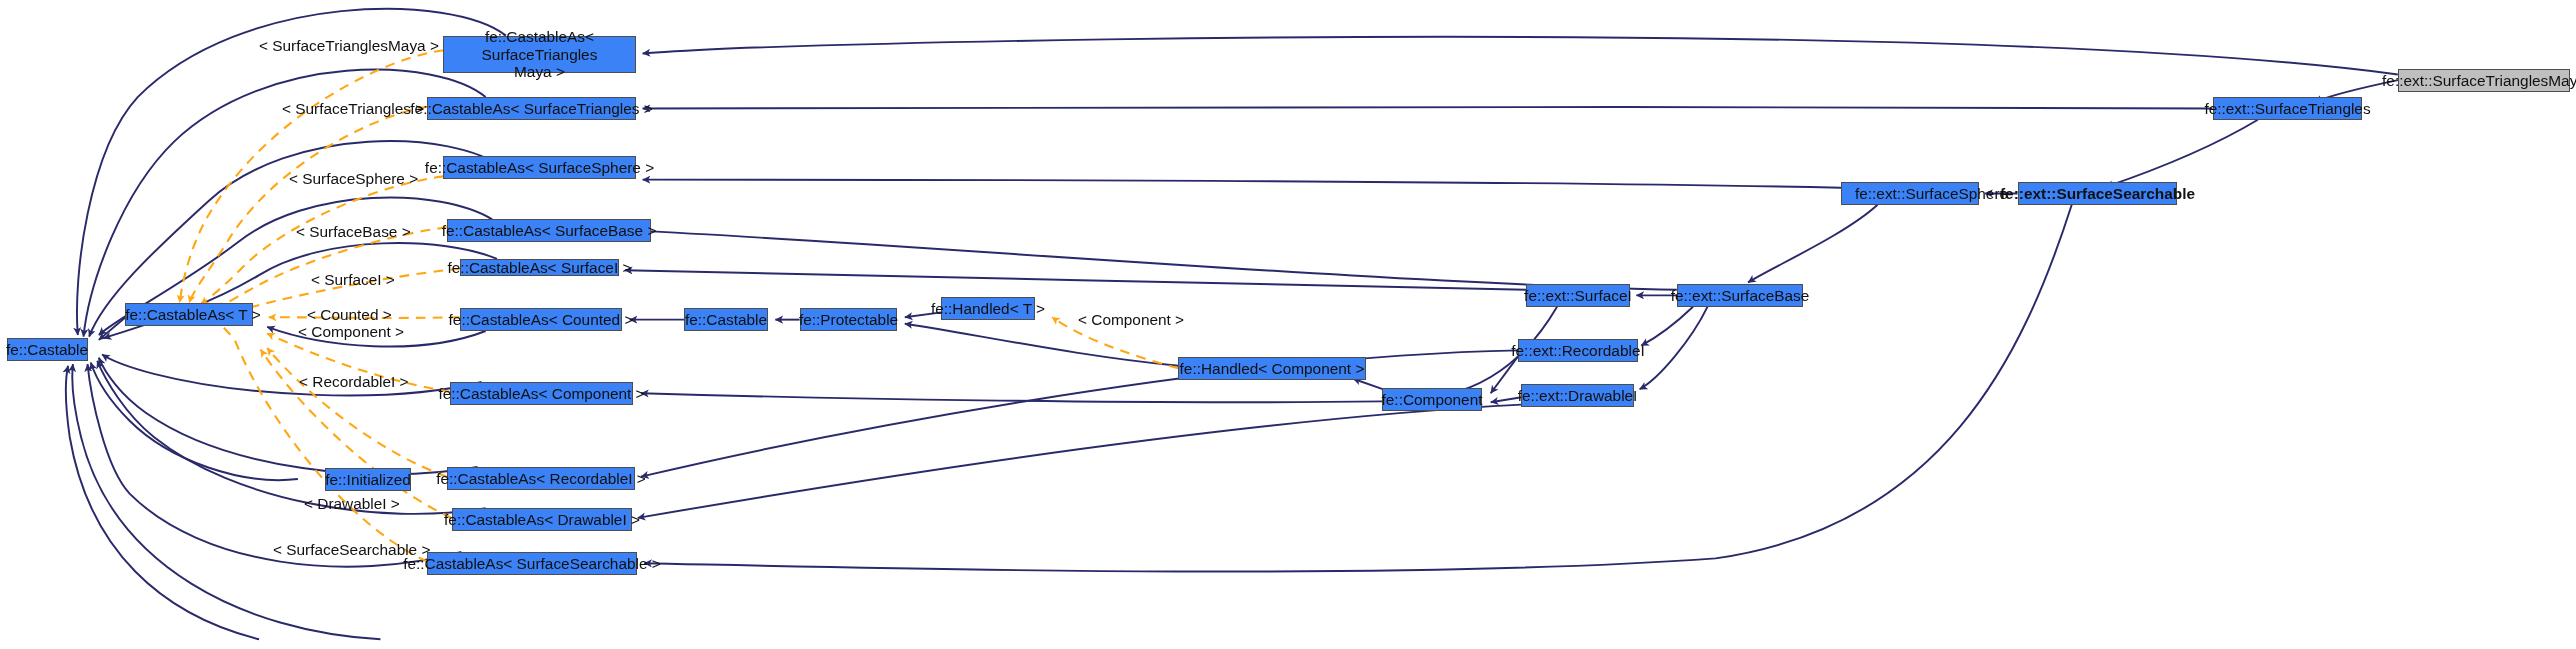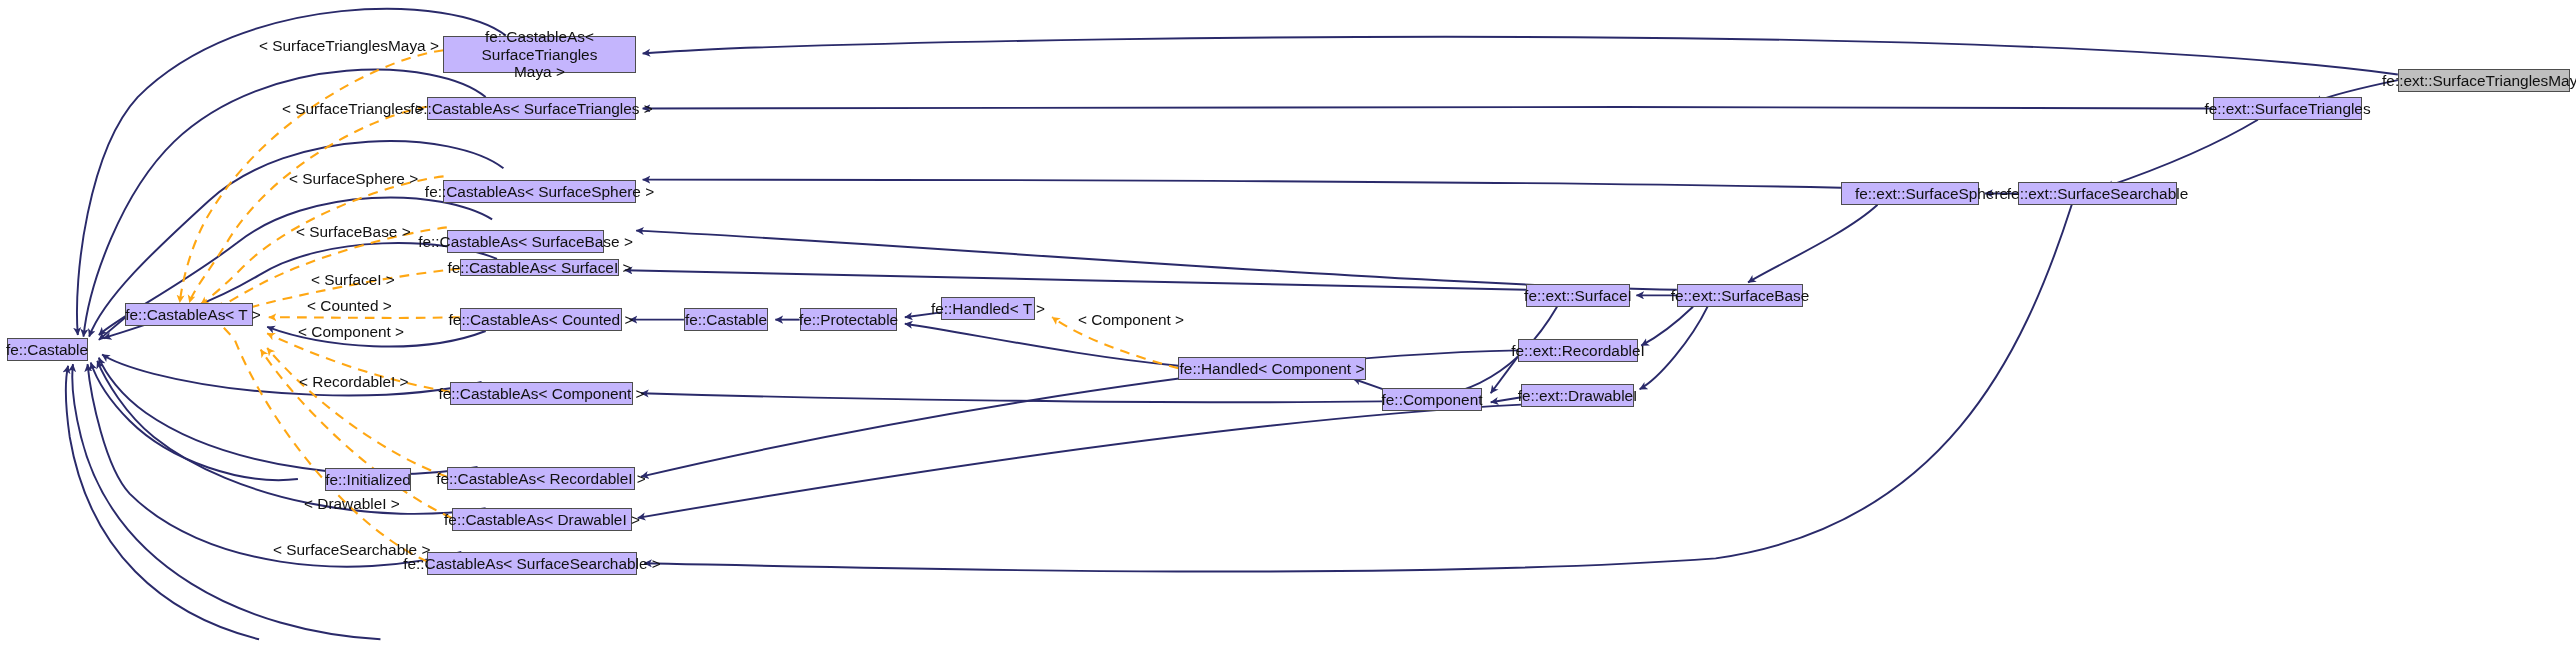--- a/index.html
+++ b/index.html
@@ -1,19 +1,19 @@
 <!DOCTYPE html>
 <html style="font-size:13px"><head>
 <meta charset="utf-8">
 <style>
   html,body{margin:0;padding:0;background:#ffffff;}
   body{font-family:"Liberation Sans","DejaVu Sans",sans-serif;}
   #stage{position:relative;width:2576px;height:649px;background:#ffffff;overflow:hidden;}
   #wires{position:absolute;left:0;top:0;width:2576px;height:649px;}
-  .node{position:absolute;box-sizing:border-box;border:1.6px solid #4d4d4d;background:#c4b5fd;
+  .node{position:absolute;box-sizing:border-box;border:1.6px solid #4d4d4d;background:#3b82f6;
         display:flex;align-items:center;justify-content:center;text-align:center;
         font-size:15.4px;color:#111111;line-height:1.15;letter-spacing:0px;white-space:nowrap;}
   .node.hl{background:#bfbfbf;border-color:#4d4d4d;}
   .node.two{white-space:normal;}
   .elabel{position:absolute;font-size:15.4px;color:#111111;white-space:nowrap;}
 </style>
 </head>
 <body>
 
 <div id="stage">
@@ -122,50 +122,50 @@
       <path d="M1456,455 C1400,440 1340,420 1300,392"></path>
     </g>
   </svg>
 
   <div id="nodes">
       <div class="node" style="left: 6.5px; top: 338px; width: 81px; height: 23px;">fe::Castable</div>
       <div class="node" style="left: 125px; top: 303px; width: 128px; height: 23px; padding-left: 8px;">fe::CastableAs&lt; T &gt;</div>
       <div class="node two" style="left: 443px; top: 36px; width: 193px; height: 37px; white-space: pre-line;">fe::CastableAs&lt; SurfaceTriangles
 Maya &gt;</div>
       <div class="node" style="left: 427px; top: 97px; width: 209px; height: 23px;">fe::CastableAs&lt; SurfaceTriangles &gt;</div>
-      <div class="node" style="left: 443px; top: 180px; width: 193px; height: 23px;">fe::CastableAs&lt; SurfaceSphere &gt;</div>
-      <div class="node" style="left: 447px; top: 219px; width: 157px; height: 23px; margin-top: 11px;">fe::CastableAs&lt; SurfaceBase &gt;</div>
+      <div class="node" style="left: 443px; top: 156px; width: 193px; height: 23px;">fe::CastableAs&lt; SurfaceSphere &gt;</div>
+      <div class="node" style="left: 447px; top: 219px; width: 204px; height: 23px;">fe::CastableAs&lt; SurfaceBase &gt;</div>
       <div class="node" style="left: 460px; top: 259px; width: 159px; height: 17px;">fe::CastableAs&lt; SurfaceI &gt;</div>
       <div class="node" style="left: 460px; top: 308px; width: 162px; height: 23px;">fe::CastableAs&lt; Counted &gt;</div>
       <div class="node" style="left: 450px; top: 382px; width: 183px; height: 23px;">fe::CastableAs&lt; Component &gt;</div>
       <div class="node" style="left: 447px; top: 467px; width: 188px; height: 23px;">fe::CastableAs&lt; RecordableI &gt;</div>
       <div class="node" style="left: 452px; top: 508px; width: 180px; height: 23px;">fe::CastableAs&lt; DrawableI &gt;</div>
       <div class="node" style="left: 427px; top: 552px; width: 210px; height: 23px;">fe::CastableAs&lt; SurfaceSearchable &gt;</div>
       <div class="node" style="left: 298px; top: 468px; width: 86px; height: 23px; margin-left: 27px;">fe::Initialized</div>
       <div class="node" style="left: 684px; top: 308px; width: 84px; height: 23px;">fe::Castable</div>
       <div class="node" style="left: 800px; top: 308px; width: 97px; height: 23px;">fe::Protectable</div>
       <div class="node" style="left: 941px; top: 297px; width: 94px; height: 23px; text-align: right;">fe::Handled&lt; T &gt;</div>
       <div class="node" style="left: 1178px; top: 357px; width: 188px; height: 23px;">fe::Handled&lt; Component &gt;</div>
       <div class="node" style="left: 1382px; top: 388px; width: 100px; height: 23px;">fe::Component</div>
       <div class="node" style="left: 1526px; top: 284px; width: 104px; height: 23px;">fe::ext::SurfaceI</div>
       <div class="node" style="left: 1677px; top: 284px; width: 126px; height: 23px;">fe::ext::SurfaceBase</div>
       <div class="node" style="left: 1518px; top: 339px; width: 120px; height: 23px;">fe::ext::RecordableI</div>
       <div class="node" style="left: 1521px; top: 384px; width: 113px; height: 23px;">fe::ext::DrawableI</div>
       <div class="node" style="left: 1841px; top: 182px; width: 138px; height: 23px; padding-left: 43px;">fe::ext::SurfaceSphere</div>
-      <div class="node" style="left: 2018px; top: 182px; width: 159px; height: 23px;">fe::ext::SurfaceSearchable</div>
+      <div class="node" style="left: 2018px; top: 182px; width: 159px; height: 23px; font-weight: bold;">fe::ext::SurfaceSearchable</div>
       <div class="node" style="left: 2213px; top: 97px; width: 149px; height: 23px;">fe::ext::SurfaceTriangles</div>
       <div class="node hl" style="left: 2398px; top: 69px; width: 172px; height: 23px;">fe::ext::SurfaceTrianglesMaya</div>
     </div>
   <div id="labels">
       <div class="elabel" style="left: 259px; top: 37px;">&lt; SurfaceTrianglesMaya &gt;</div>
       <div class="elabel" style="left: 282px; top: 100px;">&lt; SurfaceTriangles &gt;</div>
       <div class="elabel" style="left: 289px; top: 170px;">&lt; SurfaceSphere &gt;</div>
       <div class="elabel" style="left: 296px; top: 223px;">&lt; SurfaceBase &gt;</div>
       <div class="elabel" style="left: 311px; top: 271px;">&lt; SurfaceI &gt;</div>
-      <div class="elabel" style="left: 307px; top: 297px; text-align: center;">&lt; Counted &gt;</div>
+      <div class="elabel" style="left: 307px; top: 306px; text-align: center;">&lt; Counted &gt;</div>
       <div class="elabel" style="left: 298px; top: 323px;">&lt; Component &gt;</div>
       <div class="elabel" style="left: 299px; top: 373px;">&lt; RecordableI &gt;</div>
       <div class="elabel" style="left: 304px; top: 495px;">&lt; DrawableI &gt;</div>
       <div class="elabel" style="left: 273px; top: 541px;">&lt; SurfaceSearchable &gt;</div>
       <div class="elabel" style="left: 1078px; top: 311px;">&lt; Component &gt;</div>
     </div>
 
 </div>
 
 

